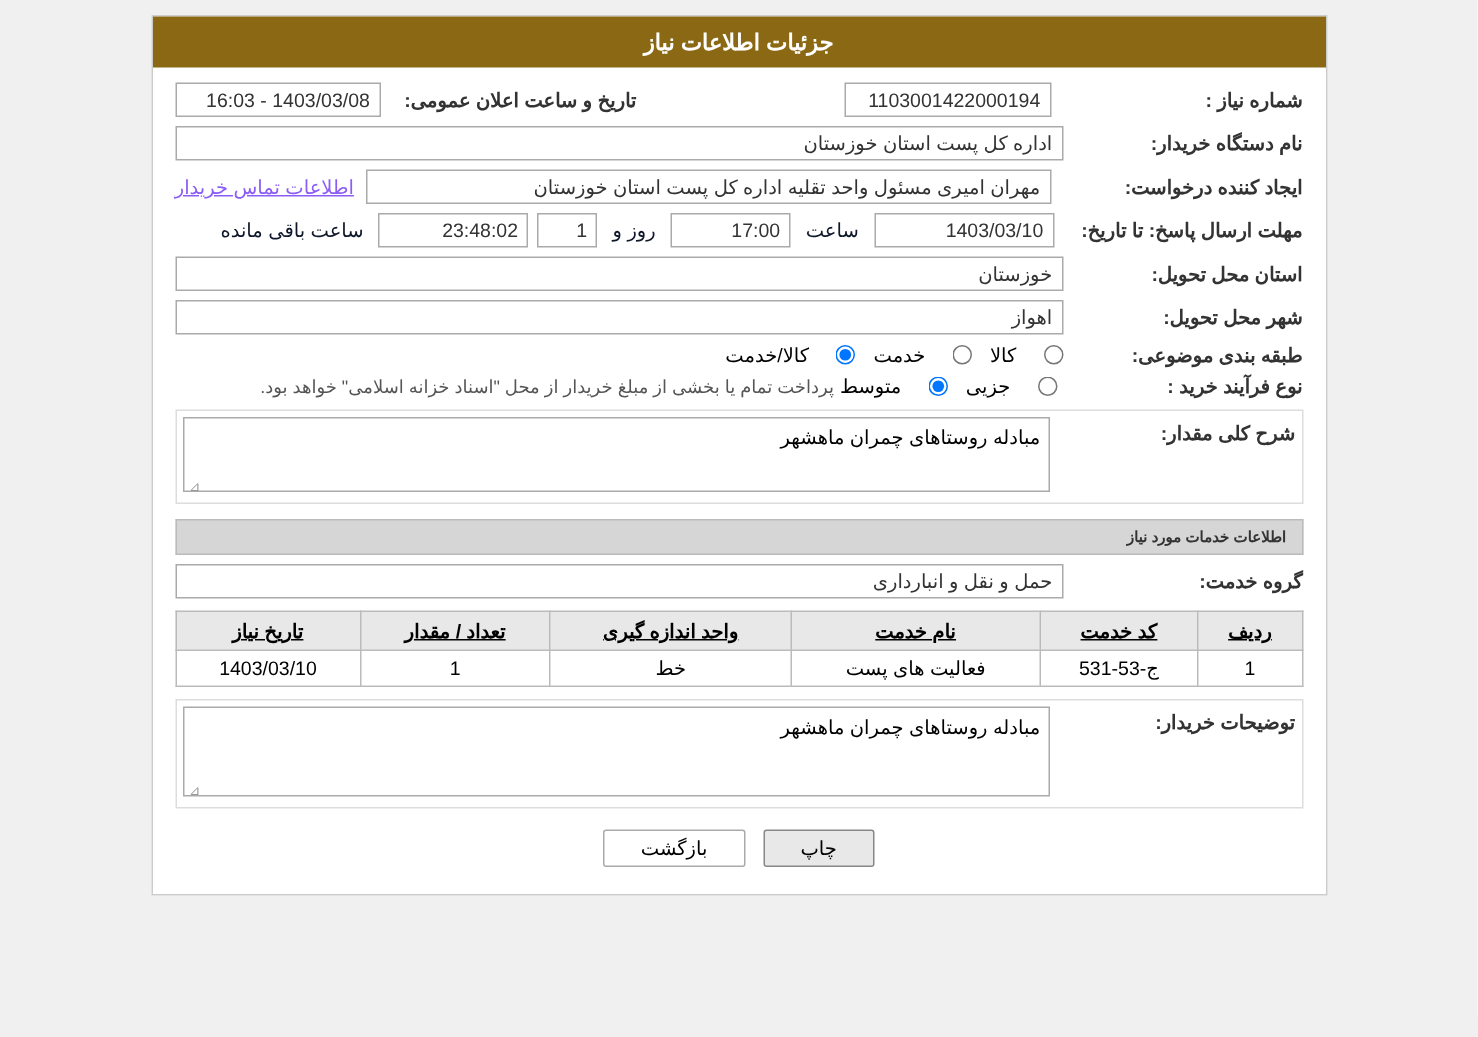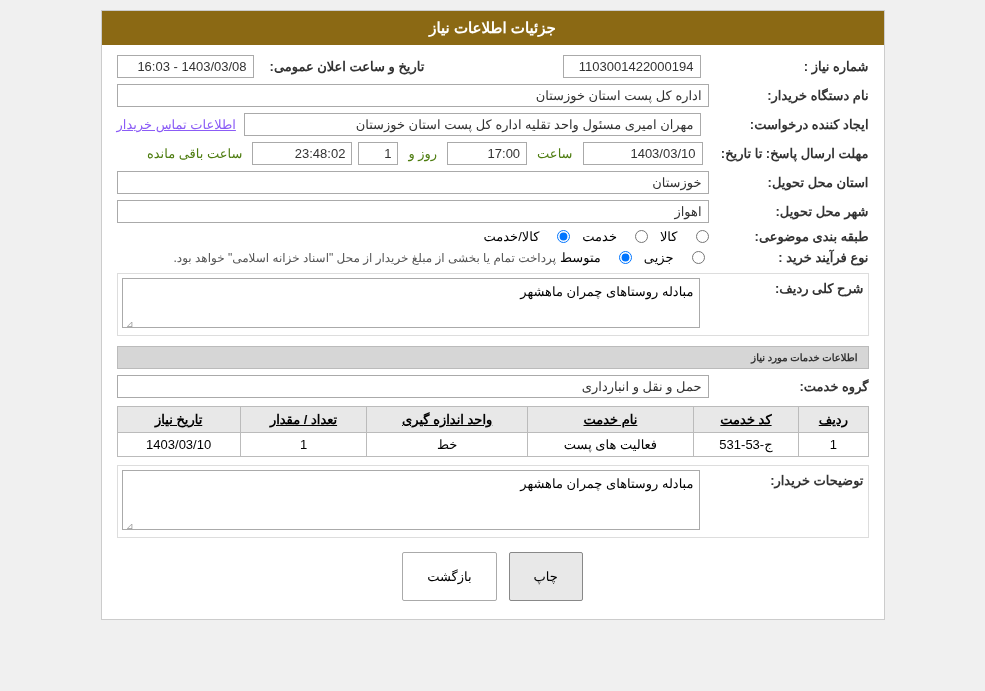--- a/index.html
+++ b/index.html
@@ -56,21 +56,21 @@
     .value-box {
       border: 1px solid #aaa;
       background: #fff;
       padding: 3px 6px;
       min-height: 22px;
       flex: 1;
       text-align: right;
       color: #333;
     }
     .value-text {
-      color: #4d7c0f;
+      color: #0f172a;
       padding: 3px 4px;
     }
     .link-text {
       color: #8b5cf6;
       text-decoration: underline;
       cursor: pointer;
     }
     .radio-group {
       display: flex;
       align-items: center;
@@ -114,21 +114,21 @@
       text-align: right;
       direction: rtl;
     }
     .buttons-row {
       display: flex;
       justify-content: center;
       gap: 12px;
       margin: 14px 0 8px 0;
     }
     .btn {
-      padding: 16px 24px;
+      padding: 4px 24px;
       font-size: 13px;
       font-family: Tahoma, Arial, sans-serif;
       border: 1px solid #888;
       cursor: pointer;
       border-radius: 2px;
     }
     .btn-print {
       background: #e8e8e8;
     }
     .btn-back {
@@ -243,21 +243,21 @@
         </div>
         <div class="radio-item">
           <input type="radio" name="nooe" checked="" style="">
           <span>متوسط</span>
         </div>
       </div>
       <span style="color:#555; font-size:12px;">پرداخت تمام یا بخشی از مبلغ خریدار از محل "اسناد خزانه اسلامی" خواهد بود.</span>
     </div>
 
     <div class="row-flex" style="margin-top:8px; background:#fff; border:1px solid #ddd; padding:4px;">
-      <span class="row-label">شرح کلی ردیف:</span>
+      <span class="row-label">شرح کلی مقدار:</span>
       <div class="row-content">
         <div class="textarea-wrapper">
           <textarea class="textarea-box" style="min-height: 50px;">مبادله روستاهای چمران ماهشهر</textarea>
           <span class="shrink-icon">⊿</span>
         </div>
       </div>
     </div>
 
     <div class="section-title">اطلاعات خدمات مورد نیاز</div>
 

